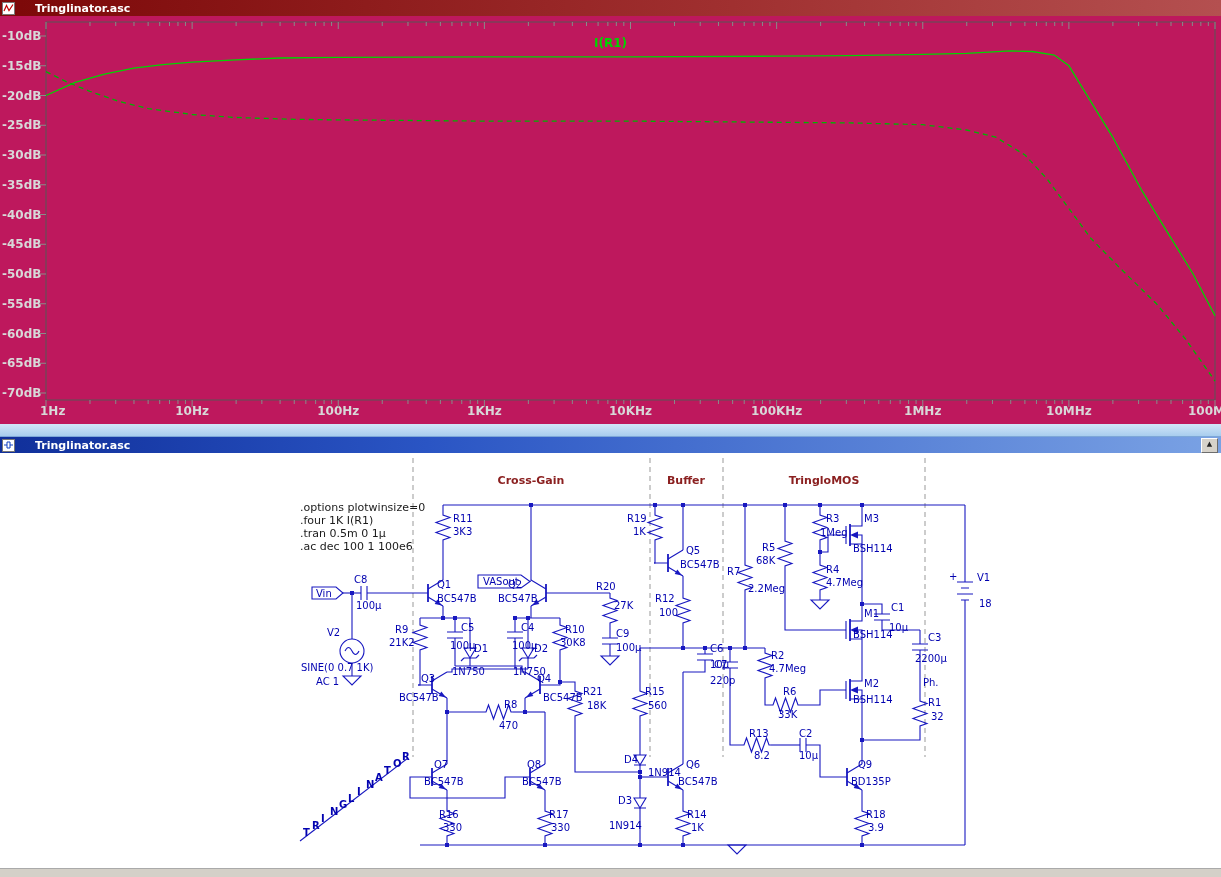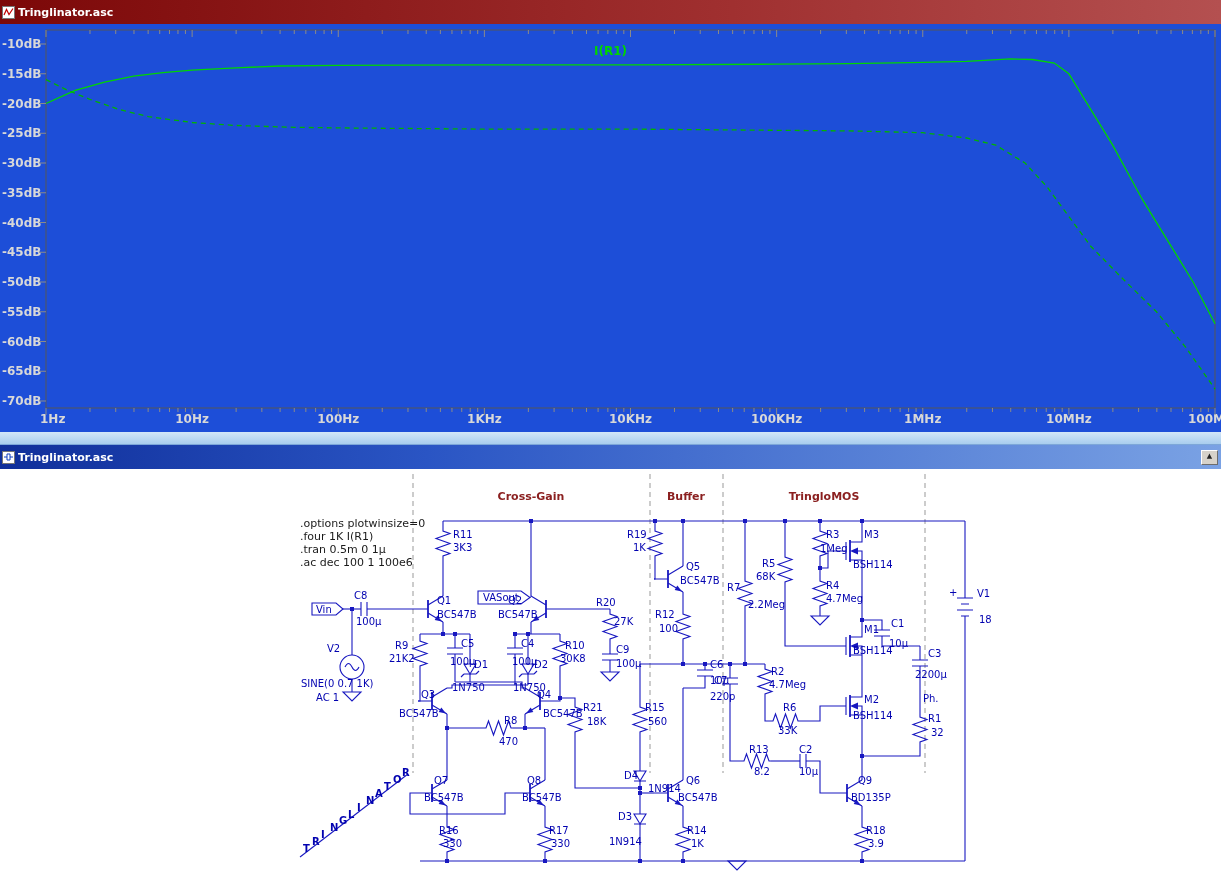--- a/index.html
+++ b/index.html
@@ -1,24 +1,24 @@
 <!DOCTYPE html>
 <html><head>
 <meta charset="utf-8">
 <style>
   html,body{margin:0;padding:0;background:#d4d0c8;}
   #root{width:1221px;height:877px;overflow:hidden;position:relative;font-family:"DejaVu Sans",sans-serif;}
-  .titlebar{height:24px;display:flex;align-items:center;padding-left:2px;gap:3px;box-sizing:border-box;}
+  .titlebar{height:16px;display:flex;align-items:center;padding-left:2px;gap:20px;box-sizing:border-box;}
   .tb-red{background:linear-gradient(90deg,#7c0808,#a03030 60%,#b45050);}
   .tb-blue{background:linear-gradient(90deg,#102f9a,#2a55c4 35%,#7aa2e4);}
   .tb-title{color:#fff;font-size:11px;font-weight:bold;white-space:nowrap;}
   .tb-icon{width:13px;height:13px;background:#fff;border:1px solid #777;display:inline-flex;align-items:center;justify-content:center;box-sizing:border-box;}
   .tb-spacer{flex:1;}
   .tb-btn{width:15px;height:13px;margin-right:3px;background:#d6d2ca;border:1px solid;border-color:#fff #6d6d6d #6d6d6d #fff;font-size:7px;line-height:11px;text-align:center;color:#222;}
-  #plot-area{height:408px;background:#1d4ed8;position:relative;}
+  #plot-area{height:408px;background:#be185d;position:relative;}
   #trace-label{position:absolute;top:20px;left:0;width:100%;text-align:center;color:#00d600;font-size:12px;font-weight:bold;}
   #frame-band{height:13px;background:linear-gradient(180deg,#d2e6f8,#a8cdee);border-bottom:1px solid #7da7d8;box-sizing:border-box;}
   #schematic{height:415px;background:#ffffff;}
   #bottom-strip{height:9px;background:#d4d0c8;border-top:1px solid #aaa;box-sizing:border-box;}
   svg{display:block;}
 </style>
 </head>
 <body>
 
 <div id="root">

